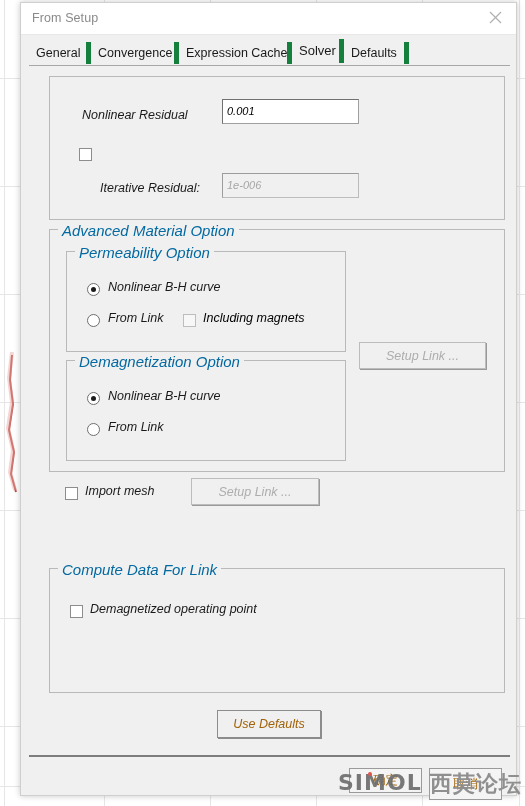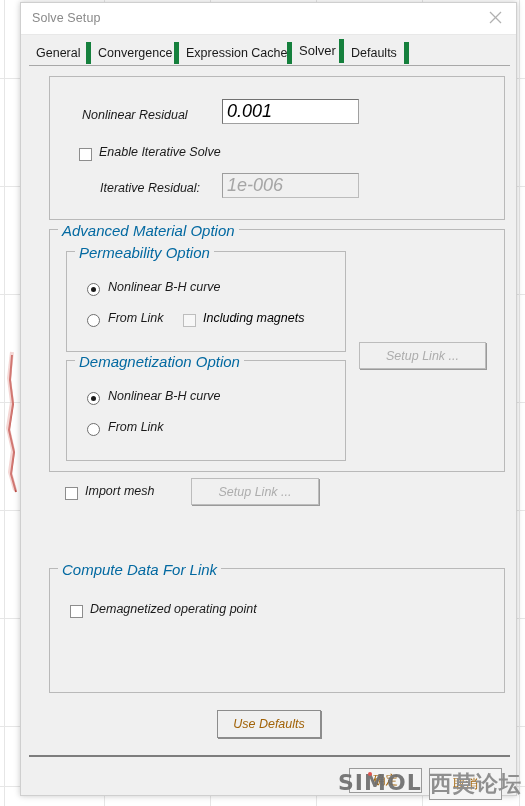--- a/index.html
+++ b/index.html
@@ -109,21 +109,21 @@
   }
   .lbl.dim { color: #000000; }
 
   
   .textbox {
     position: absolute;
     background: #ffffff;
     border: 1px solid #a0a0a0;
     border-top-color: #717171;
     border-left-color: #717171;
-    font-size: 18px;
+    font-size: 11px;
     color: #000;
     padding: 0 4px;
     line-height: 1.6;
     display: flex; align-items: center;
     white-space: nowrap;
   }
   .textbox.disabled {
     background: #f0f0f0;
     color: #a6a6a6;
     border-color: #bcbcbc;
@@ -238,21 +238,21 @@
     <path d="M12,355 L10,380 L13,404 L9,430 L14,452 L11,474 L16,492" fill="none" stroke="#b5322c" stroke-width="2" opacity=".85"></path>
     <path d="M12,352 L9,378 L12,402 L8,428 L13,450 L10,472 L15,490" fill="none" stroke="#e7a6a2" stroke-width="4" opacity=".45"></path>
     <path d="M512,372 L509,398 L513,424 L508,450 L514,472 L510,492 L516,500" fill="none" stroke="#b5322c" stroke-width="2" opacity=".85"></path>
     <path d="M512,369 L508,396 L512,422 L507,448 L513,470 L509,490 L515,499" fill="none" stroke="#e7a6a2" stroke-width="4" opacity=".45"></path>
   </svg>
 </div>
 
 <div id="dialog">
 
   <div class="titlebar">
-    <div class="title">Solve Setup</div>
+    <div class="title">From Setup</div>
     <div class="closebtn">
       <span>
         <svg width="13" height="13" viewBox="0 0 13 13">
           <line x1="1" y1="1" x2="12" y2="12" stroke="#555" stroke-width="1.3"></line>
           <line x1="12" y1="1" x2="1" y2="12" stroke="#555" stroke-width="1.3"></line>
         </svg>
       </span>
     </div>
   </div>
 
@@ -265,21 +265,20 @@
   </div>
 
   <div class="panel">
 
     <div class="group" style="left:20px;top:10px;width:456px;height:144px">
 
       <div class="lbl" style="left:32px;top:31px">Nonlinear Residual</div>
       <div class="textbox" style="left:172px;top:22px;width:137px;height:25px">0.001</div>
 
       <div class="cb" style="left:29px;top:71px"></div>
-      <div class="lbl" style="left:49px;top:68px">Enable Iterative Solve</div>
 
       <div class="lbl" style="left:50px;top:104px">Iterative Residual:</div>
       <div class="textbox disabled" style="left:172px;top:96px;width:137px;height:25px">1e-006</div>
     </div>
 
     <div class="group" style="left:20px;top:163px;width:456px;height:243px">
       <div class="legend">Advanced Material Option</div>
 
       <div class="group" style="left:16px;top:21px;width:280px;height:101px">
         <div class="legend">Permeability Option</div>

